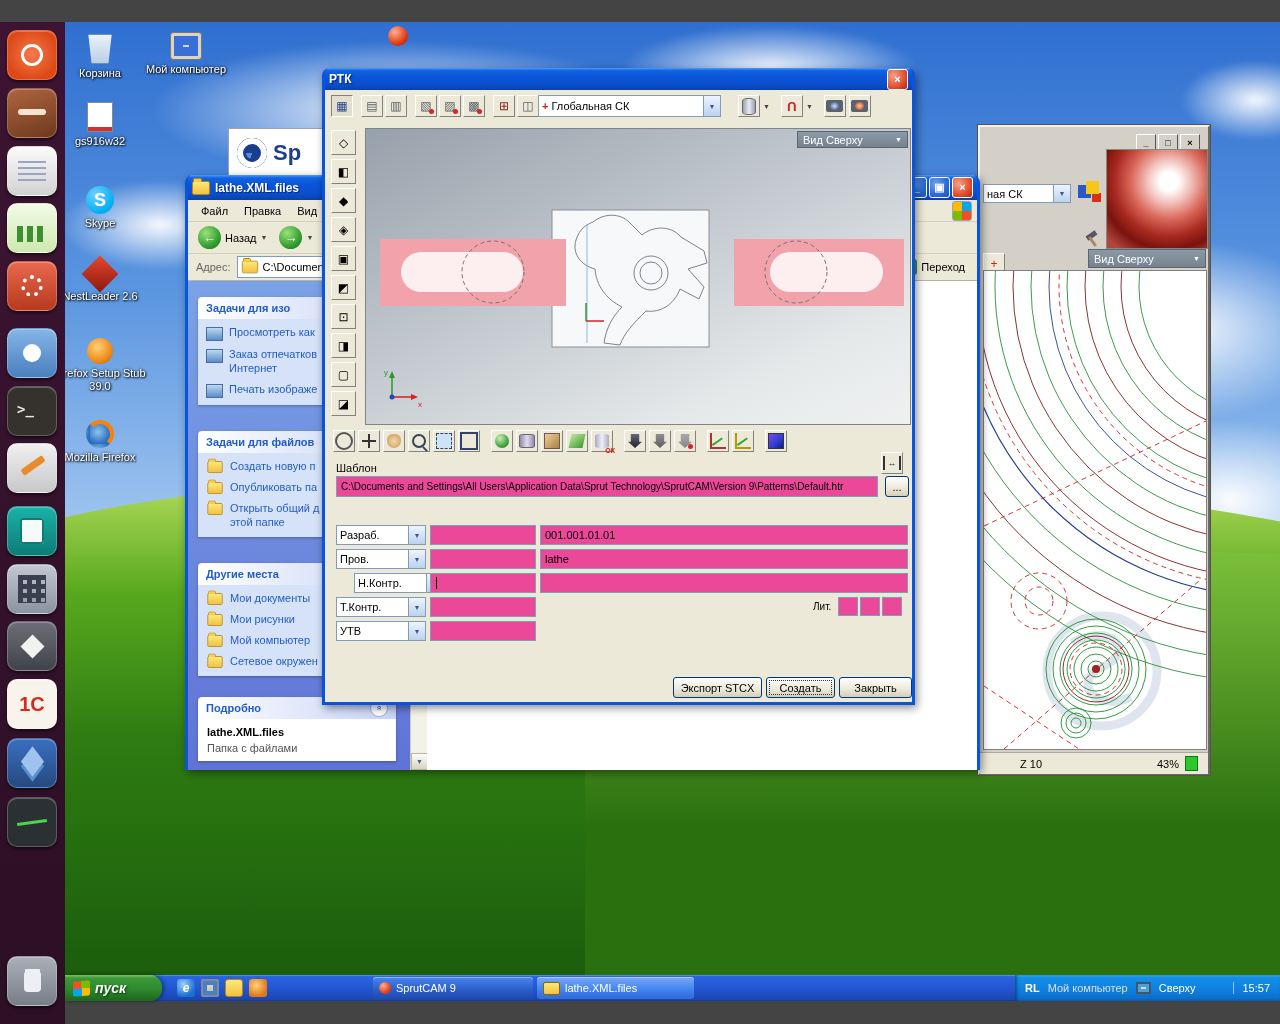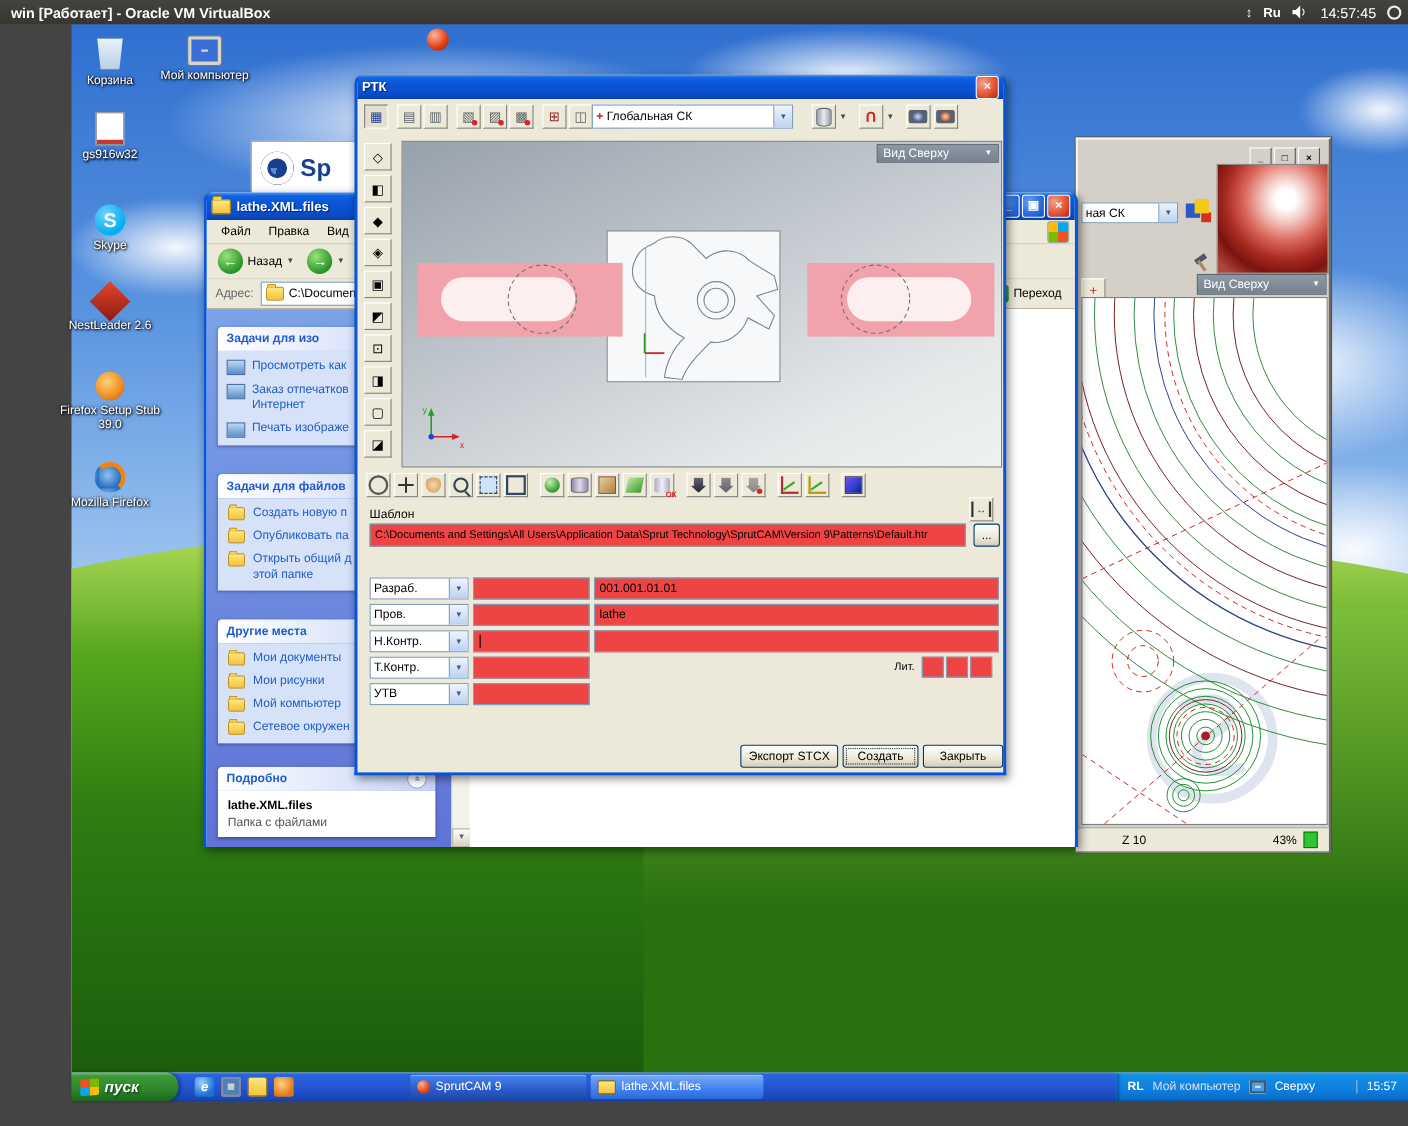--- a/index.html
+++ b/index.html
@@ -93,21 +93,21 @@
   .xp-btns{margin-left:auto;display:flex;gap:2px}
   .xpb{width:21px;height:21px;border-radius:3px;border:1px solid #fff;color:#fff;font-size:11px;font-weight:bold;
     background:radial-gradient(circle at 30% 30%,#6aa2f0,#2a6ad8 60%,#1c50b8);
     display:flex;align-items:center;justify-content:center;padding:0;line-height:1}
   .xpb.close{background:radial-gradient(circle at 30% 30%,#f4a08a,#e2502e 60%,#b02810)}
   .combo{background:#fff;border:1px solid #7f9db9;display:flex;align-items:center;box-sizing:border-box;
     font-size:11px;overflow:hidden;white-space:nowrap}
   .combo>span:first-child{padding:0 3px;overflow:hidden;text-overflow:ellipsis}
   .cbtn{margin-left:auto;width:16px;align-self:stretch;background:linear-gradient(#eef4fd,#bcd2f0);
     border-left:1px solid #7f9db9;color:#3a5a8c;font-size:7px;display:flex;align-items:center;justify-content:center;flex:none}
-  .inp{background:#ef4444;border:1px solid #7f9db9;font-size:11px;padding:3px 4px;box-sizing:border-box;
+  .inp{background:#ec4899;border:1px solid #7f9db9;font-size:11px;padding:3px 4px;box-sizing:border-box;
     display:flex;align-items:center;overflow:hidden;white-space:nowrap}
   .xpbtn{background:linear-gradient(#fefefe,#ece9d8 60%,#d6cdb9);border:1px solid #003c74;border-radius:3px;
     font-size:11px;padding:0;box-sizing:border-box}
   .tbn{width:22px;height:22px;background:#ece9d8;border:1px solid;border-color:#fff #848280 #848280 #fff;
     display:flex;align-items:center;justify-content:center;font-size:12px;padding:0;position:relative;box-sizing:border-box}
   .tbn.pressed{border-color:#848280 #fff #fff #848280;background:#e2dfce}
   .viewsel{background:linear-gradient(#8c99a6,#76838f);color:#fff;border:1px solid #5a6570;
     display:flex;align-items:center;box-sizing:border-box;font-size:11px;padding:0 5px}
   .viewsel .vv{margin-left:auto;font-size:7px}
   .fold{width:16px;height:12px;background:linear-gradient(#fde87a,#f3c13f);border:1px solid #b8860b;
@@ -732,21 +732,21 @@
 
     <div class="combo fcombo" style="left:11px;top:481px">
       <span>Пров.</span>
         <span class="cbtn">▼</span>
     </div>
     <div class="inp a" style="left:105px;top:481px;width:106px;height:20px"></div>
     <div class="inp a" style="left:215px;top:481px;width:368px;height:20px">
         <span>lathe</span>
       </div>
 
-    <div class="combo fcombo" style="left:11px;top:505px">
+    <div class="combo fcombo" style="left:29px;top:505px">
       <span>Н.Контр.</span>
         <span class="cbtn">▼</span>
     </div>
     <div class="inp a" style="left:105px;top:505px;width:106px;height:20px">
         <span class="caret"></span>
       </div>
     <div class="inp a" style="left:215px;top:505px;width:368px;height:20px"></div>
 
     <div class="combo fcombo" style="left:11px;top:529px">
       <span>Т.Контр.</span>
@@ -789,28 +789,34 @@
     <div id="tray">
       <span style="font-weight:bold">RL</span>
       <span id="tray-text">Мой компьютер</span>
       <span class="tray-mon"></span>
       <span>Сверху</span>
       <span id="tray-clock">15:57</span>
     </div>
   </div>
 
 
-
-  <div id="hostbar" class="a">
-    <span id="host-title">win [Работает] - Oracle VM VirtualBox</span>
-    <div id="host-right">
-      <span class="h-ico">↕</span>
-      <span id="host-lang">Ru</span>
-      <svg width="16" height="14" viewBox="0 0 16 14">
-        <path d="M1 5h3l4-4v12l-4-4H1z" fill="#fff"></path>
-        <path d="M10 4c2 1.5 2 4.5 0 6" stroke="#fff" fill="none"></path>
-      </svg>
-      <span>14:57:45</span>
-      <span class="h-gear"></span>
-    </div>
-  </div>
+  <div id="launcher" class="a">
+    <div class="li ic-ubuntu" style="top:8px"></div>
+    <div class="li ic-files" style="top:66px"></div>
+    <div class="li ic-doc" style="top:124px"></div>
+    <div class="li ic-calc" style="top:181px"></div>
+    <div class="li ic-gear" style="top:239px"></div>
+    <div class="li ic-shot" style="top:306px"></div>
+    <div class="li ic-term" style="top:364px"></div>
+    <div class="li ic-edit" style="top:421px"></div>
+    <div class="li ic-help" style="top:484px"></div>
+    <div class="li ic-calcr" style="top:542px"></div>
+    <div class="li ic-ink" style="top:599px"></div>
+    <div class="li ic-1c" style="top:657px">
+      <span class="one-c">1С</span>
+    </div>
+    <div class="li ic-vbox" style="top:716px"></div>
+    <div class="li ic-mon" style="top:775px"></div>
+    <div class="li ic-trash" style="top:934px"></div>
+  </div>
+
 
 </div>
 
 </body></html>

